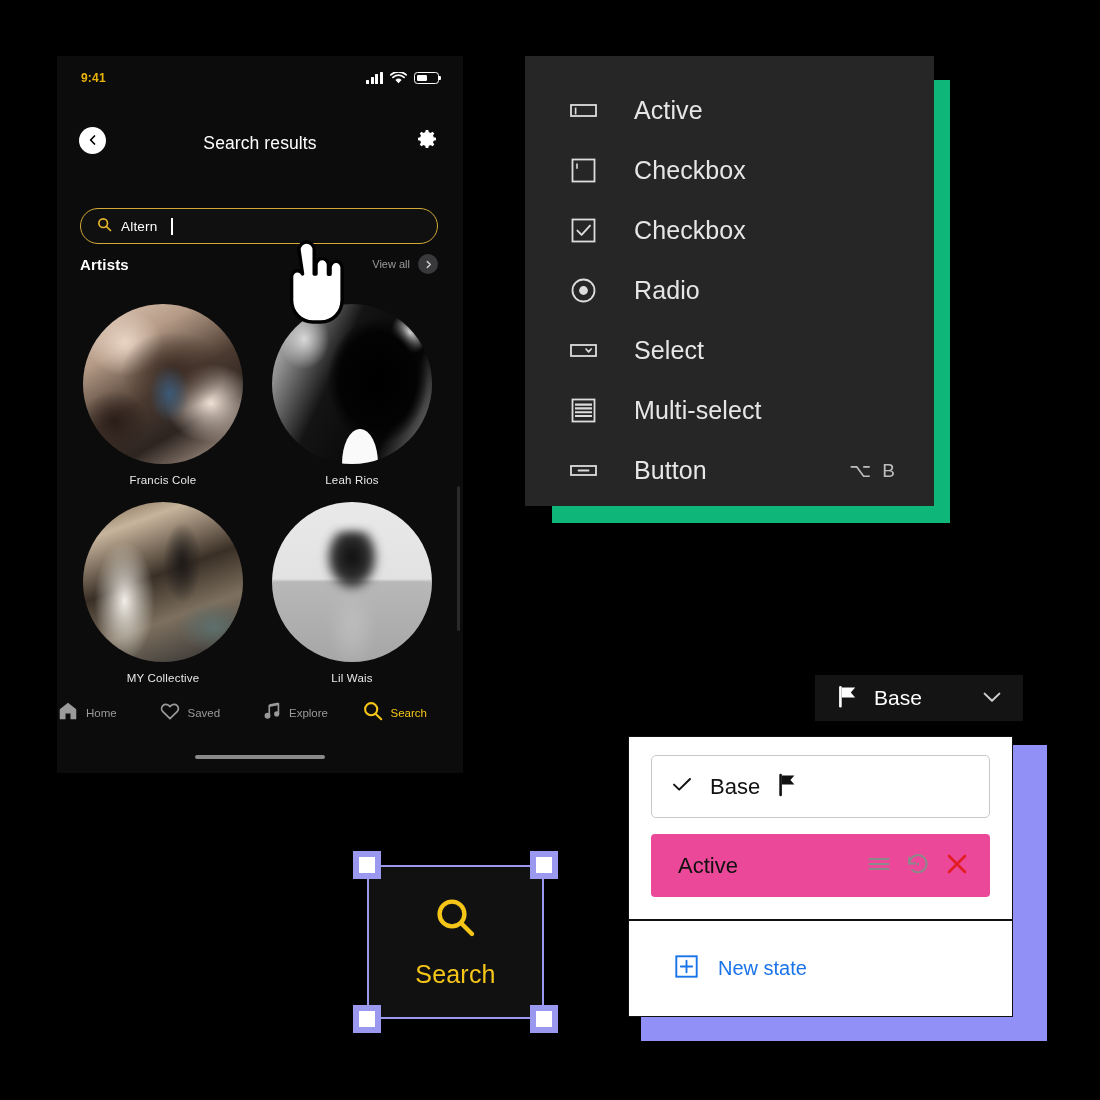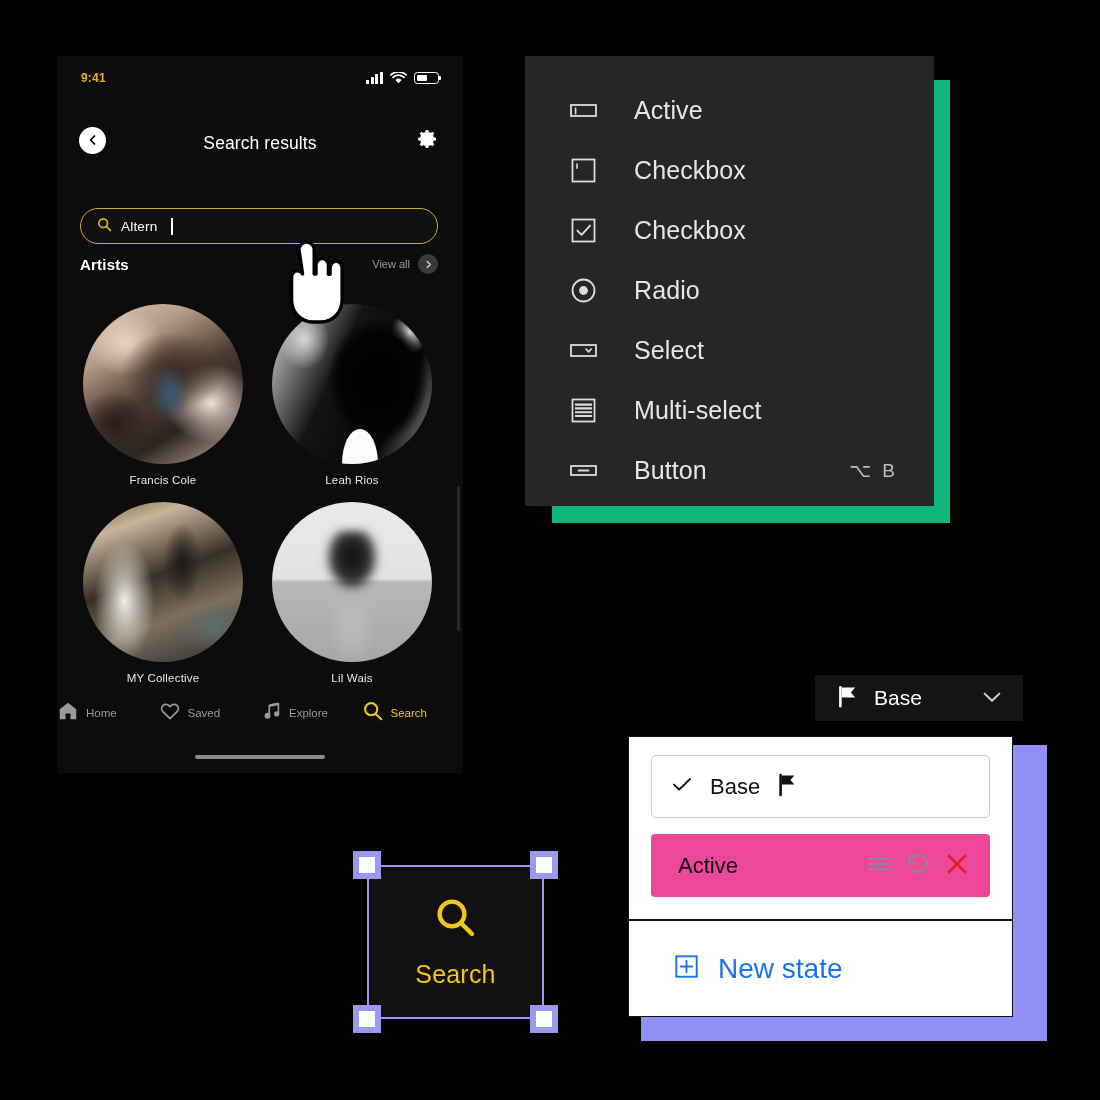--- a/index.html
+++ b/index.html
@@ -190,21 +190,21 @@
   }
   .state-row-base .sr-label { color: #111; font-size: 22px; }
   .state-row-active {
     margin-top: 16px; height: 63px; background: #ec4899; border-radius: 4px;
     display: flex; align-items: center; padding: 0 22px 0 27px; gap: 16px;
   }
   .state-row-active .sr-label { color: #111; font-size: 22px; flex: 1; }
   .active-icons { display: flex; align-items: center; gap: 16px; }
   .panel-divider { height: 2px; background: #111; }
   .panel-bottom { flex: 1; display: flex; align-items: center; padding: 0 46px; gap: 20px; }
-  .newstate-label { color: #1a73e8; font-size: 28px; }
+  .newstate-label { color: #1a73e8; font-size: 20px; }
 </style>
 </head>
 <body>
 
 <div id="stage">
 
   <div class="phone">
 
     <div class="status-bar">
       <div class="status-time">9:41</div>

